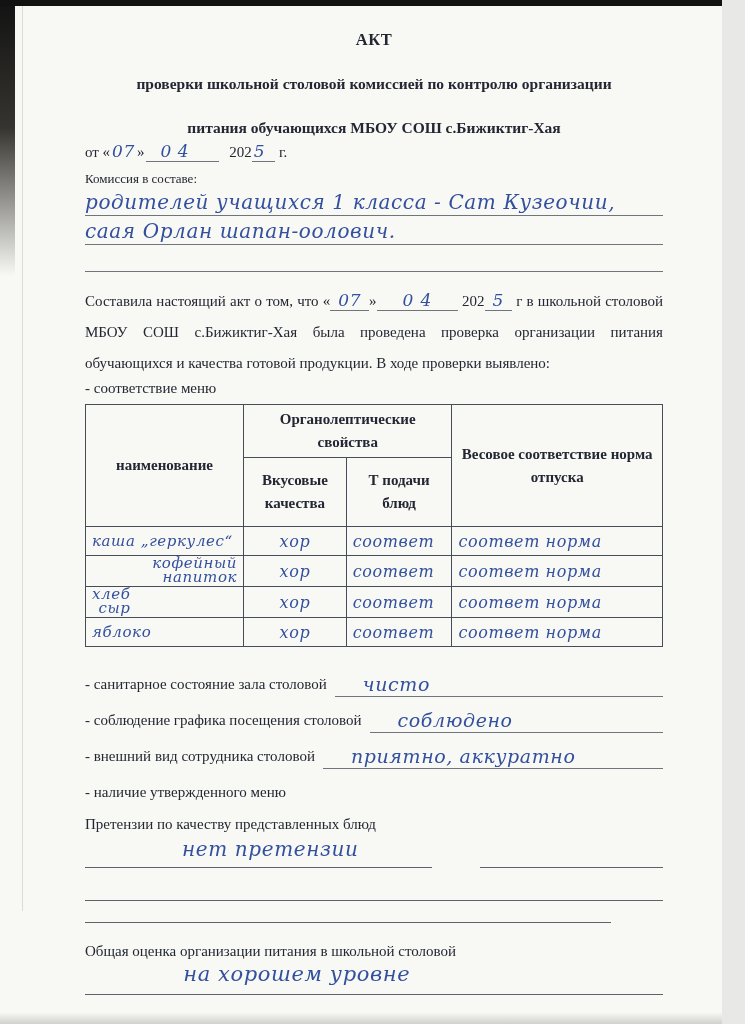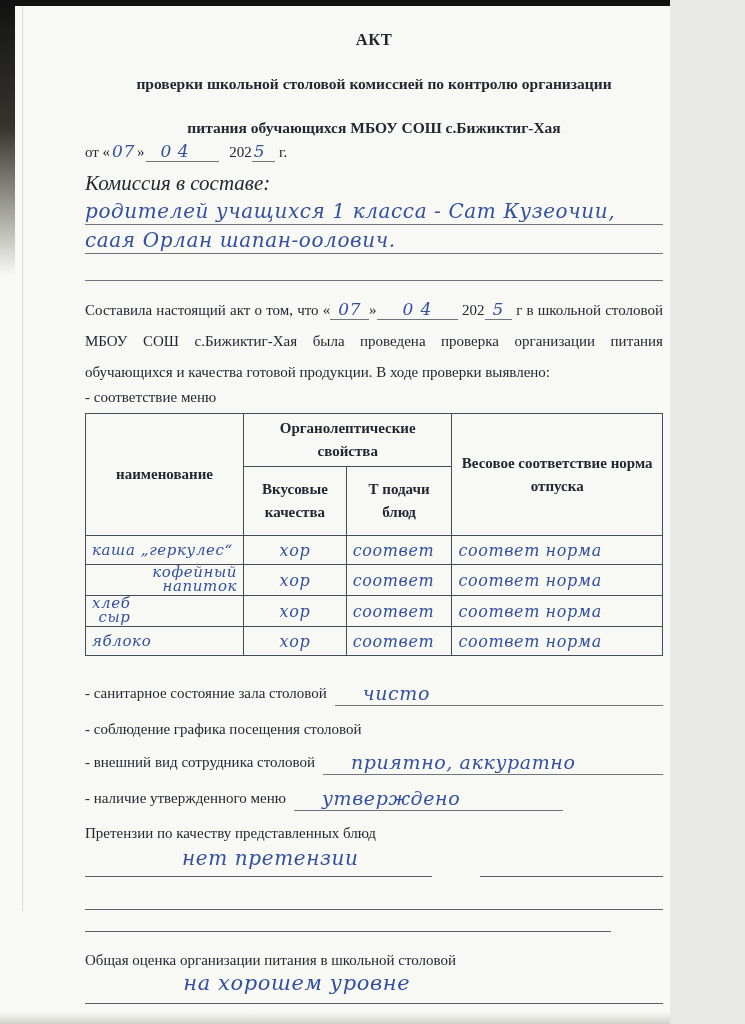--- a/index.html
+++ b/index.html
@@ -1,17 +1,17 @@
 <!DOCTYPE html>
 <html><head>
 <meta charset="utf-8">
 <style>
   html,body { margin:0; padding:0; background:#e8e8e6; }
   .sheet {
-    position:relative; width:670px; height:1024px;
+    position:relative; width:722px; height:1024px;
     background:#f8f8f4; overflow:hidden;
     font-family:"Liberation Serif", serif; color:#232733;
   }
   
   .scan-topbar { position:absolute; top:0; left:0; width:745px; height:6px; background:#121212; }
   .scan-leftstrip { position:absolute; top:6px; left:0; width:15px; height:270px;
     background:linear-gradient(to bottom,#141414 0%,#35342f 45%,rgba(90,88,80,0) 100%); }
   .paper-edge { position:absolute; top:6px; left:22px; width:1px; height:905px; background:#dcdbd2; }
   .scan-bottom { position:absolute; bottom:0; left:0; width:745px; height:12px;
     background:linear-gradient(to bottom,rgba(0,0,0,0),rgba(110,110,104,0.28)); }
@@ -24,21 +24,21 @@
   .printed { font-size:15px; }
   .hw { font-family:"DejaVu Serif", serif; font-style:italic; color:#33509f; letter-spacing:0.6px; }
   .u  { border-bottom:1px solid #70747c; }
 
   .dateline { margin-top:3px; font-size:15px; }
   .dateline .day   { font-size:17px; padding:0 2px; }
   .dateline .month { font-size:17px; padding:0 30px 0 14px; margin-left:2px; }
   .dateline .year  { font-size:17px; padding:0 10px 0 2px; }
   .dateline .yprint{ margin-left:10px; }
 
-  .label-line { font-size:21px; margin-top:10px;font-style:italic; }
+  .label-line { font-size:13px; margin-top:10px; }
 
   .hwline { border-bottom:1px solid #70747c; margin-top:2px; height:26px; line-height:26px; }
   .hwline .hw { font-size:20px; }
   .hwline.empty { height:22px; margin-top:4px; width:100%; }
 
   .para { margin-top:13px; font-size:15px; line-height:31px; text-align:justify; }
   .para .day   { font-size:17px; padding:0 8px; }
   .para .month { font-size:17px; padding:0 26px; }
   .para .year  { font-size:17px; padding:0 8px; }
 
@@ -152,28 +152,28 @@
       </table>
 
     <div style="height:14px;"></div>
 
     <div class="chk">
       <span class="lbl">- санитарное состояние зала столовой</span>
       <span class="val"><span class="hw">чисто</span></span>
     </div>
     <div class="chk">
       <span class="lbl">- соблюдение графика посещения столовой</span>
+      <span class="val"><span class="hw">соблюдено</span></span>
     </div>
     <div class="chk">
       <span class="lbl">- внешний вид сотрудника столовой</span>
       <span class="val"><span class="hw">приятно, аккуратно</span></span>
     </div>
     <div class="chk">
       <span class="lbl">- наличие утвержденного меню</span>
-      <span class="val short"><span class="hw">утверждено</span></span>
     </div>
 
     <div class="claims-label">Претензии по качеству представленных блюд</div>
     <div class="claims-row">
       <div class="seg1"><span class="hw">нет претензии</span></div>
       <div class="seg2"></div>
     </div>
     <div class="wline e1"></div>
     <div class="wline e2"></div>
 

